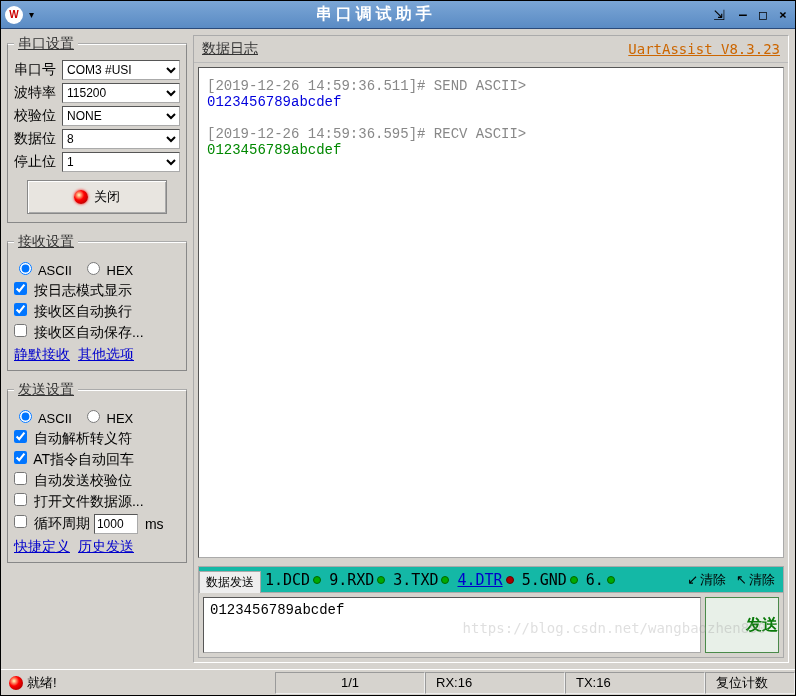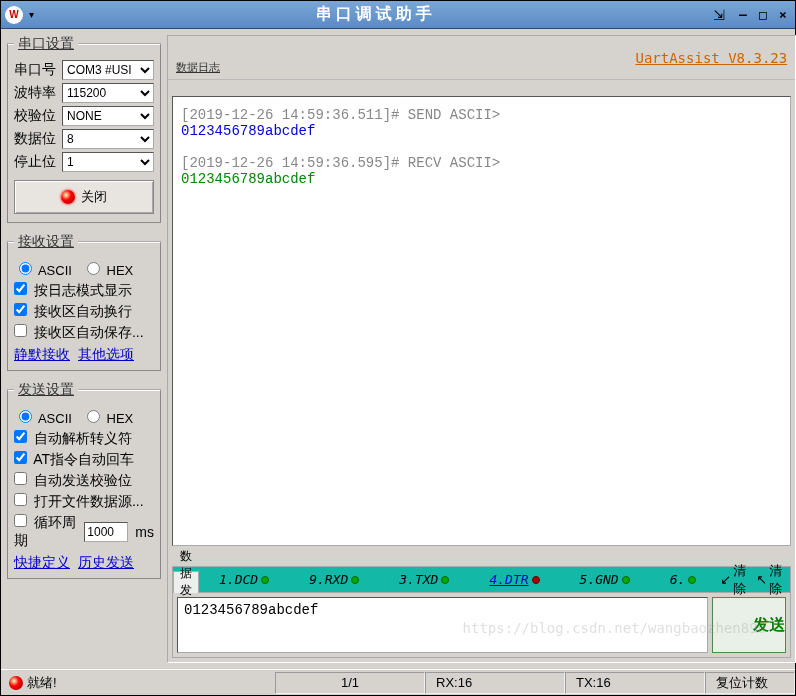--- a/index.html
+++ b/index.html
@@ -69,35 +69,35 @@
   background: radial-gradient(circle at 5px 5px,#ffb,#f00 40%,#900);
   box-shadow:0 0 3px #f00;
 }
 .chk-row { display:flex; align-items:center; gap:4px; margin:3px 0; font-size:14px;}
 .chk-row input { margin:0 3px 0 0;}
 .radio-row { display:flex; gap:10px; margin:4px 0; font-size:13px;}
 .link-row { display:flex; gap:8px; margin-top:4px;align-items:flex-end; }
 .link-row span { color:#0000cc; text-decoration:underline; font-size:14px; cursor:pointer;}
 .main { flex:1; display:flex; flex-direction:column; border:1px inset #fff; background:#d6d3ce; }
 .log-header { display:flex; justify-content:space-between; align-items:center; padding:4px 8px; border-bottom:1px solid #bbb;}
-.log-header .hleft { font-size:11px; color:#333; text-decoration:underline;margin-top:20px;}
+.log-header .hleft { font-size:14px; color:#333; text-decoration:underline;}
 .log-header .hright { color:#cc6600; font-family:monospace; font-size:14px; text-decoration:underline;}
 .log-body {
   flex:1; background:#fff; border:1px inset #aaa;
-  margin:16px 4px; padding:10px 8px;
+  margin:4px 4px; padding:10px 8px;
   font-family:"Courier New",monospace; font-size:14px;
   overflow:auto; white-space:pre;
 }
 .log-ts { color:#888; }
 .log-send-data { color:#0000dd; }
 .log-recv-data { color:#008800; }
 .send-area { margin:4px; border:1px solid #aaa; }
 .send-tabs { display:flex; align-items:center; height:26px; border-bottom:1px solid #aaa; background:#14b8a6; font-size:12px;}
 .send-tab { padding:0 6px; background:#eee; border:1px solid #aaa; border-bottom:none; height:22px; display:flex;align-items:center; margin-top:4px;}
-.signal { display:flex;align-items:center; padding:0 20px; gap:3px; font-family:monospace; font-size:13px;font-style:italic;}
+.signal { display:flex;align-items:center; padding:0 4px; gap:3px; font-family:monospace; font-size:15px;}
 .sig-dot { width:8px;height:8px;border-radius:50%; background:#0a0; border:1px solid #060;}
 .sig-dot.off { background:#a00; border-color:#600;}
 .sig-link { color:#00c; text-decoration:underline;}
 .clear-group { margin-left:auto; display:flex; gap:2px; padding-right:4px;}
 .clear-btn { font-size:13px; padding:2px 4px; display:flex;align-items:center;gap:2px;}
 .send-row { display:flex; height:64px; }
 .send-input {
   flex:1; border:1px inset #aaa; background:#fff; margin:4px;
   padding:4px 6px; font-family:"Courier New",monospace; font-size:14px;
   resize:none;

